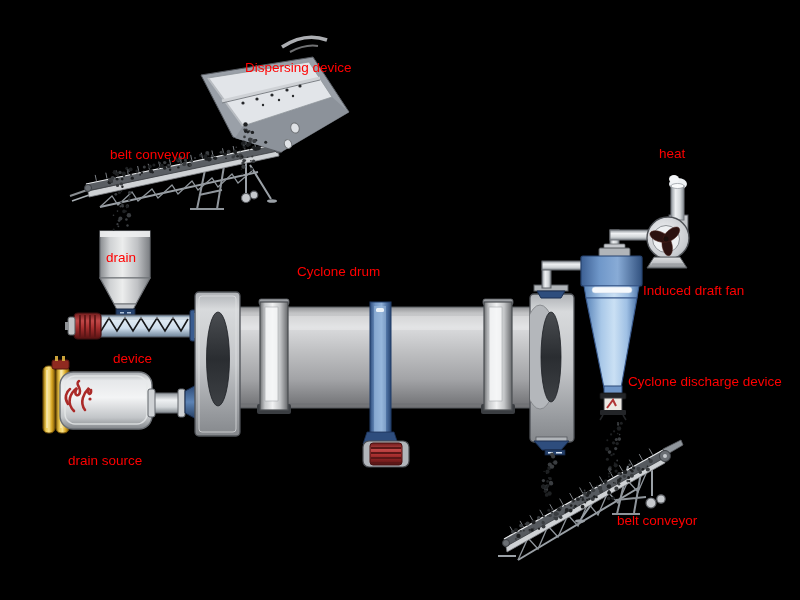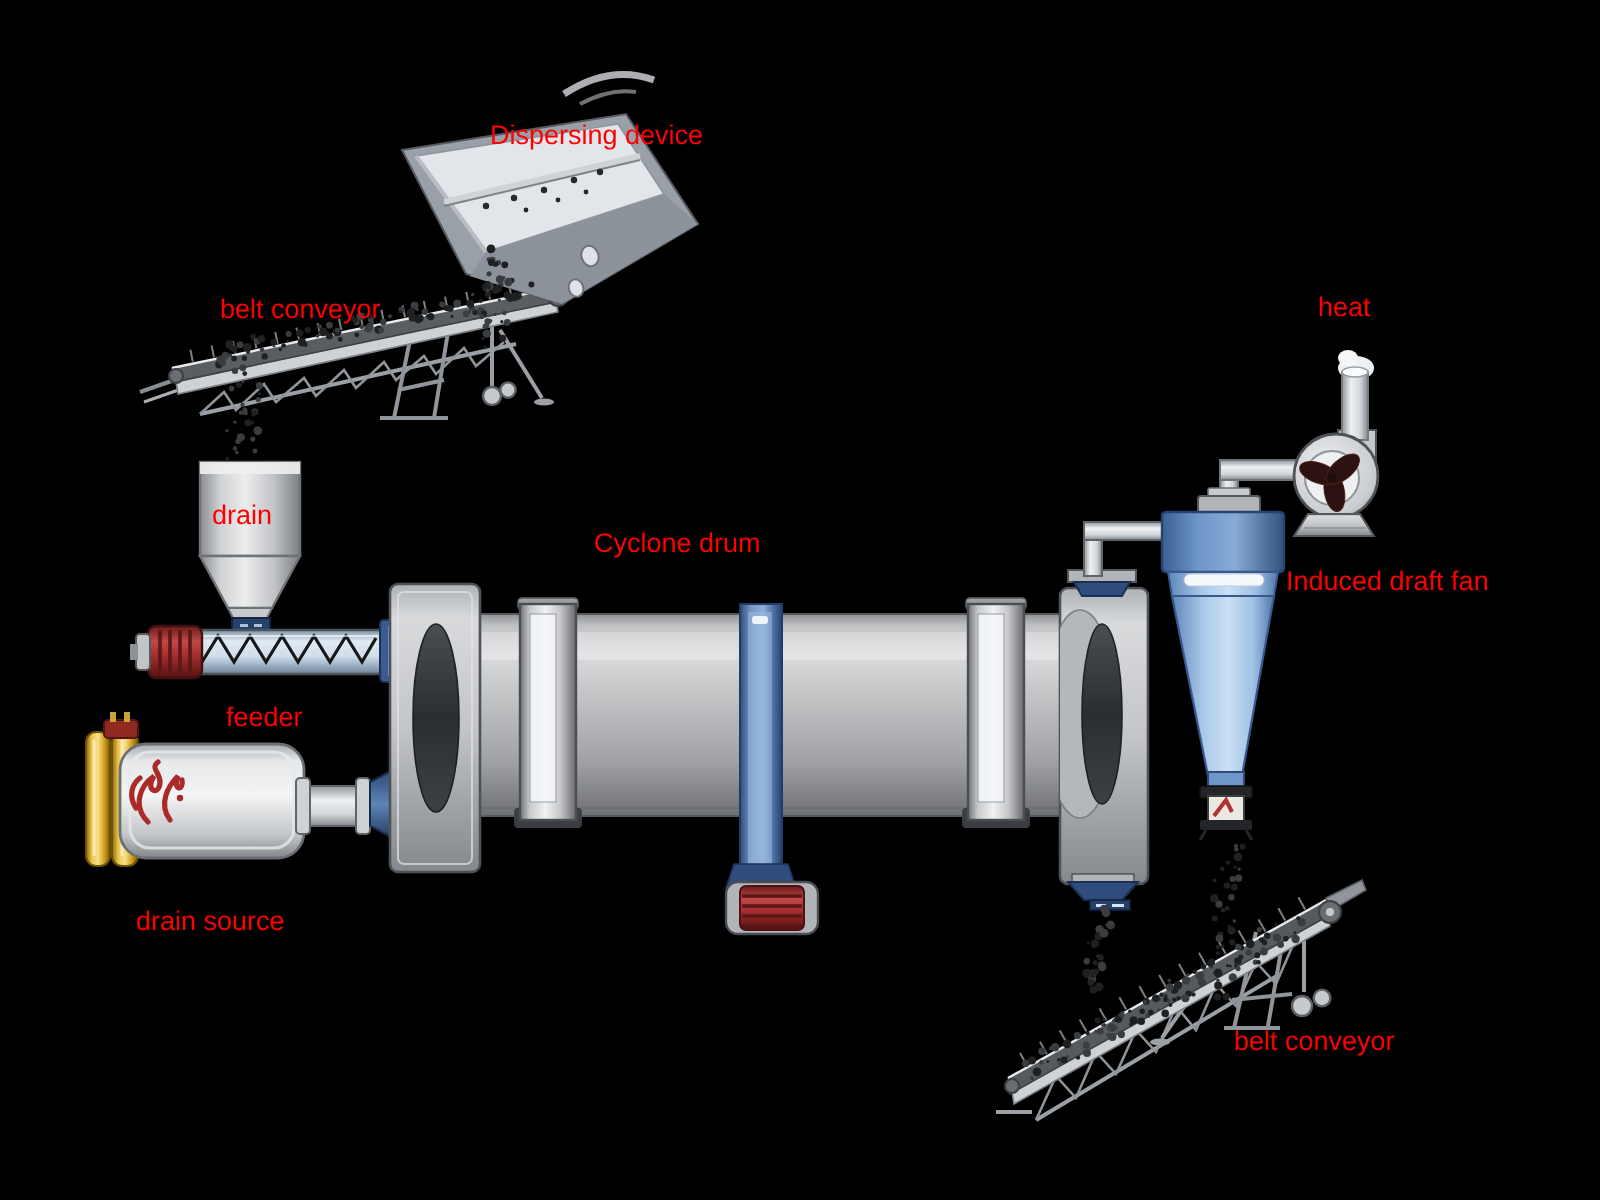--- a/index.html
+++ b/index.html
@@ -706,17 +706,18 @@
       </g>
 </svg>
 
 <div class="labels">
   <div class="lbl" style="left: 245px; top: 61px; color: rgb(255, 0, 0);">Dispersing device</div>
   <div class="lbl" style="left: 110px; top: 148px; color: rgb(255, 0, 0);">belt conveyor</div>
   <div class="lbl" style="left: 106px; top: 251px; color: rgb(255, 0, 0);">drain</div>
   <div class="lbl" style="left: 297px; top: 265px; color: rgb(255, 0, 0);">Cyclone drum</div>
   <div class="lbl" style="left: 659px; top: 147px; color: rgb(255, 0, 0);">heat</div>
   <div class="lbl" style="left: 643px; top: 284px; color: rgb(255, 0, 0);">Induced draft fan</div>
-  <div class="lbl" style="left: 113px; top: 352px; color: rgb(255, 0, 0);">feeder</div>
+  <div class="lbl" style="left: 113px; top: 352px; color: rgb(255, 0, 0);">device</div>
+  <div class="lbl" style="left: 628px; top: 375px; color: rgb(255, 0, 0);">Cyclone discharge device</div>
   <div class="lbl" style="left: 68px; top: 454px; color: rgb(255, 0, 0);">drain source</div>
   <div class="lbl" style="left: 617px; top: 514px; color: rgb(255, 0, 0);">belt conveyor</div>
 </div>
 </div>
 
 </body></html>

